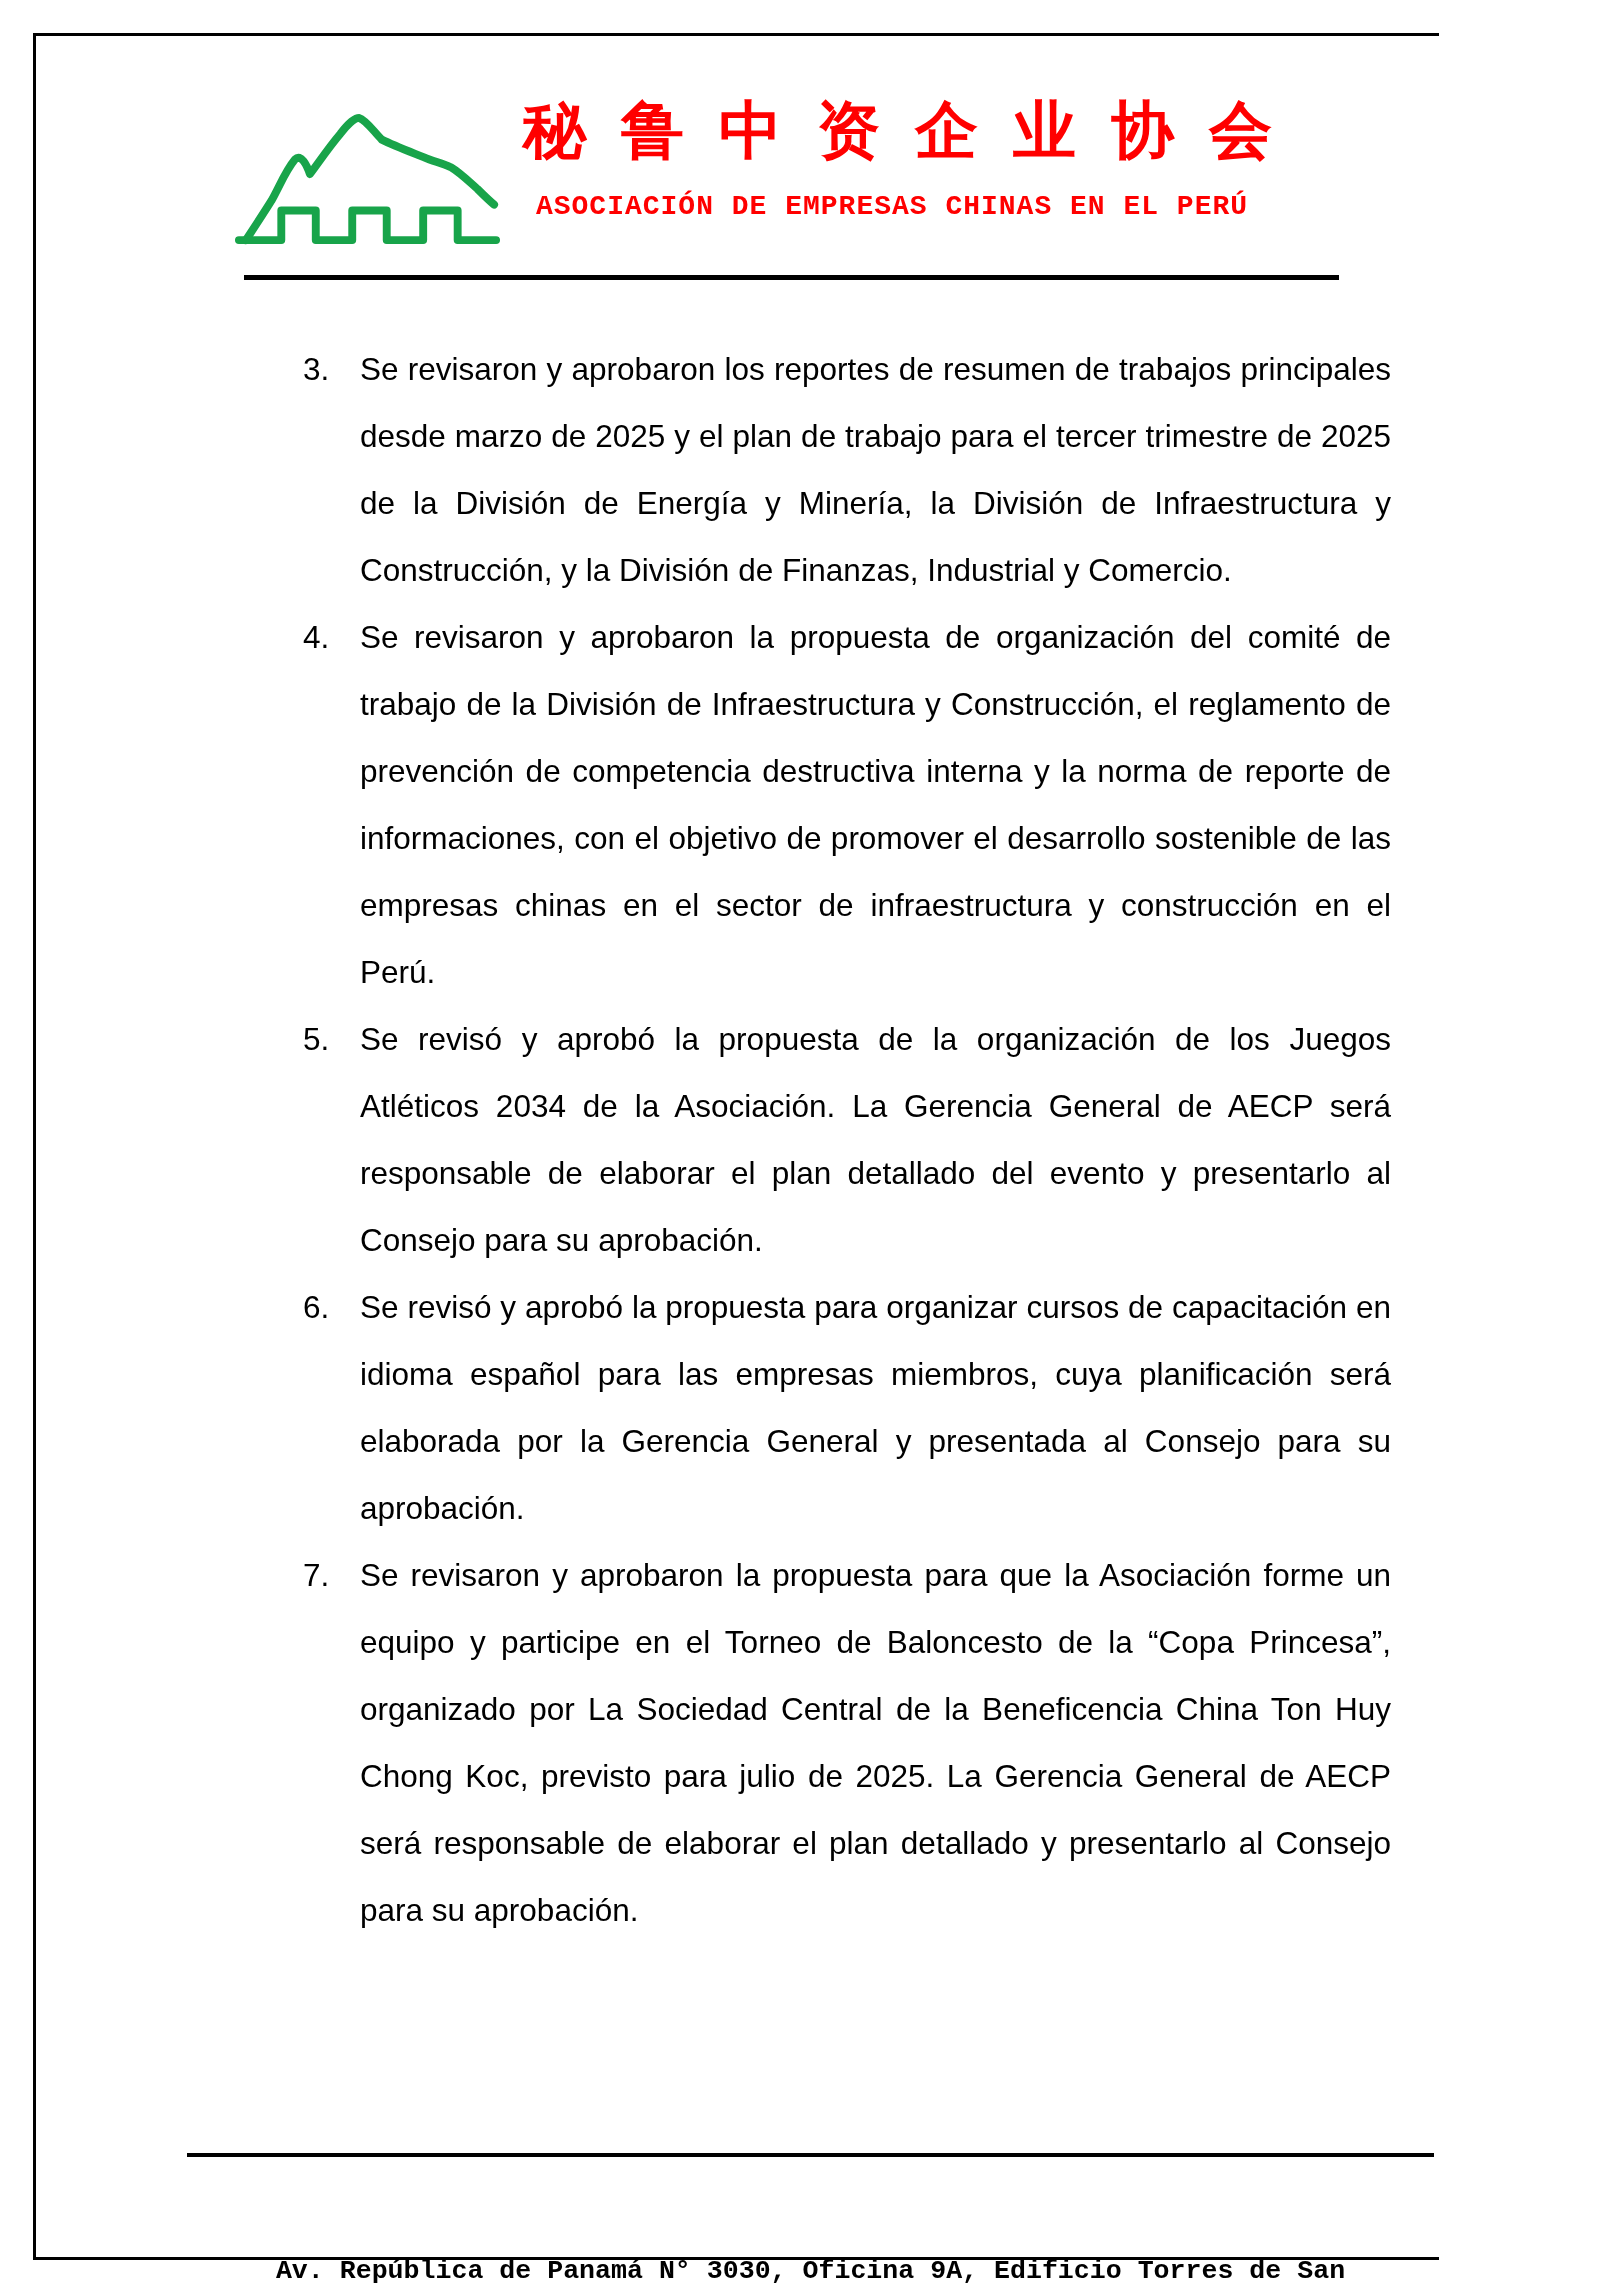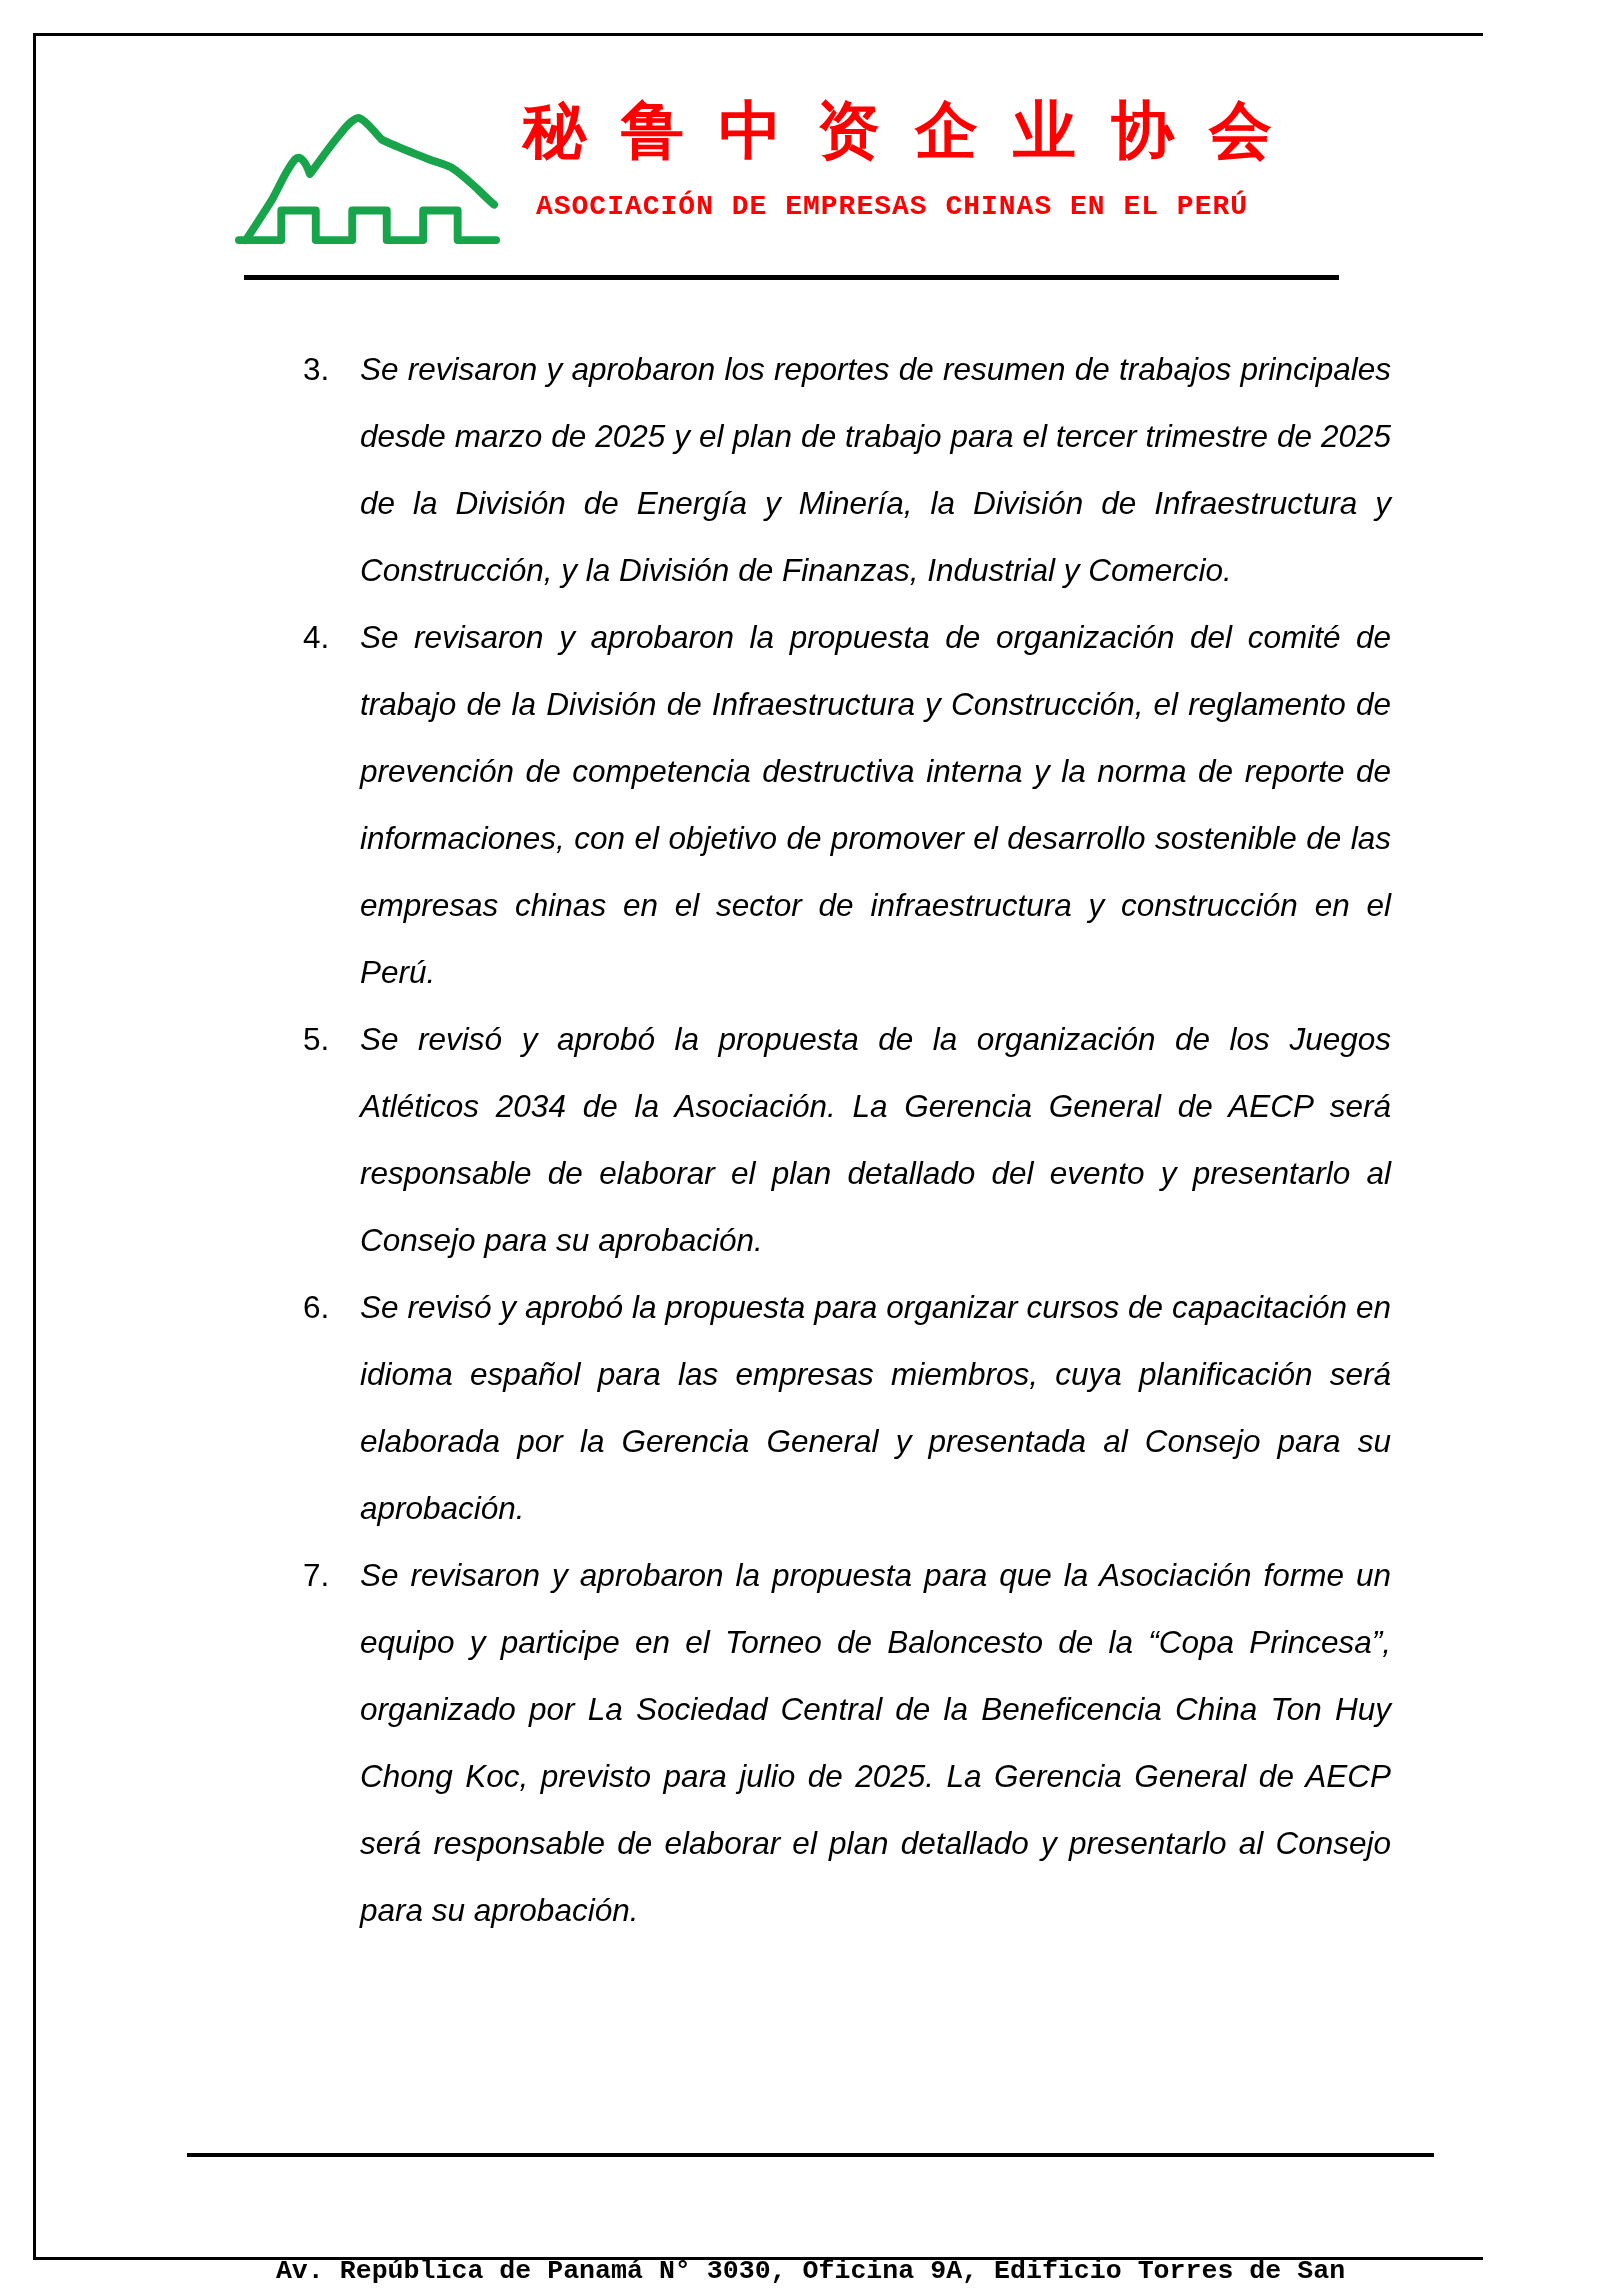--- a/index.html
+++ b/index.html
@@ -4,21 +4,20 @@
 <style>
   html, body { margin: 0; padding: 0; background: #ffffff; }
   .page {
     position: relative;
     width: 1439px;
     height: 2292px;
     background: #ffffff;
     font-family: "Liberation Sans", sans-serif;
     color: #000000;
     overflow: hidden;
-    padding-left: 44px;
   }
   .frame {
     position: absolute;
     left: 32.5px; top: 32.5px;
     width: 1551px; height: 2221px;
     border: 3px solid #000000;
   }
   .logo {
     position: absolute;
     left: 234px; top: 110px;
@@ -66,21 +65,20 @@
   }
   .item { display: flex; }
   .item-number {
     flex: 0 0 57px;
     text-align: left;
   }
   .item-text {
     flex: 1 1 auto;
     text-align: justify;
     text-align-last: left;
-    font-style: italic;
   }
   .footer-rule {
     position: absolute;
     left: 187px; top: 2153px;
     width: 1247px; height: 3.9px;
     background: #000000;
   }
   .footer {
     position: absolute;
     left: 187px; top: 2161px;

